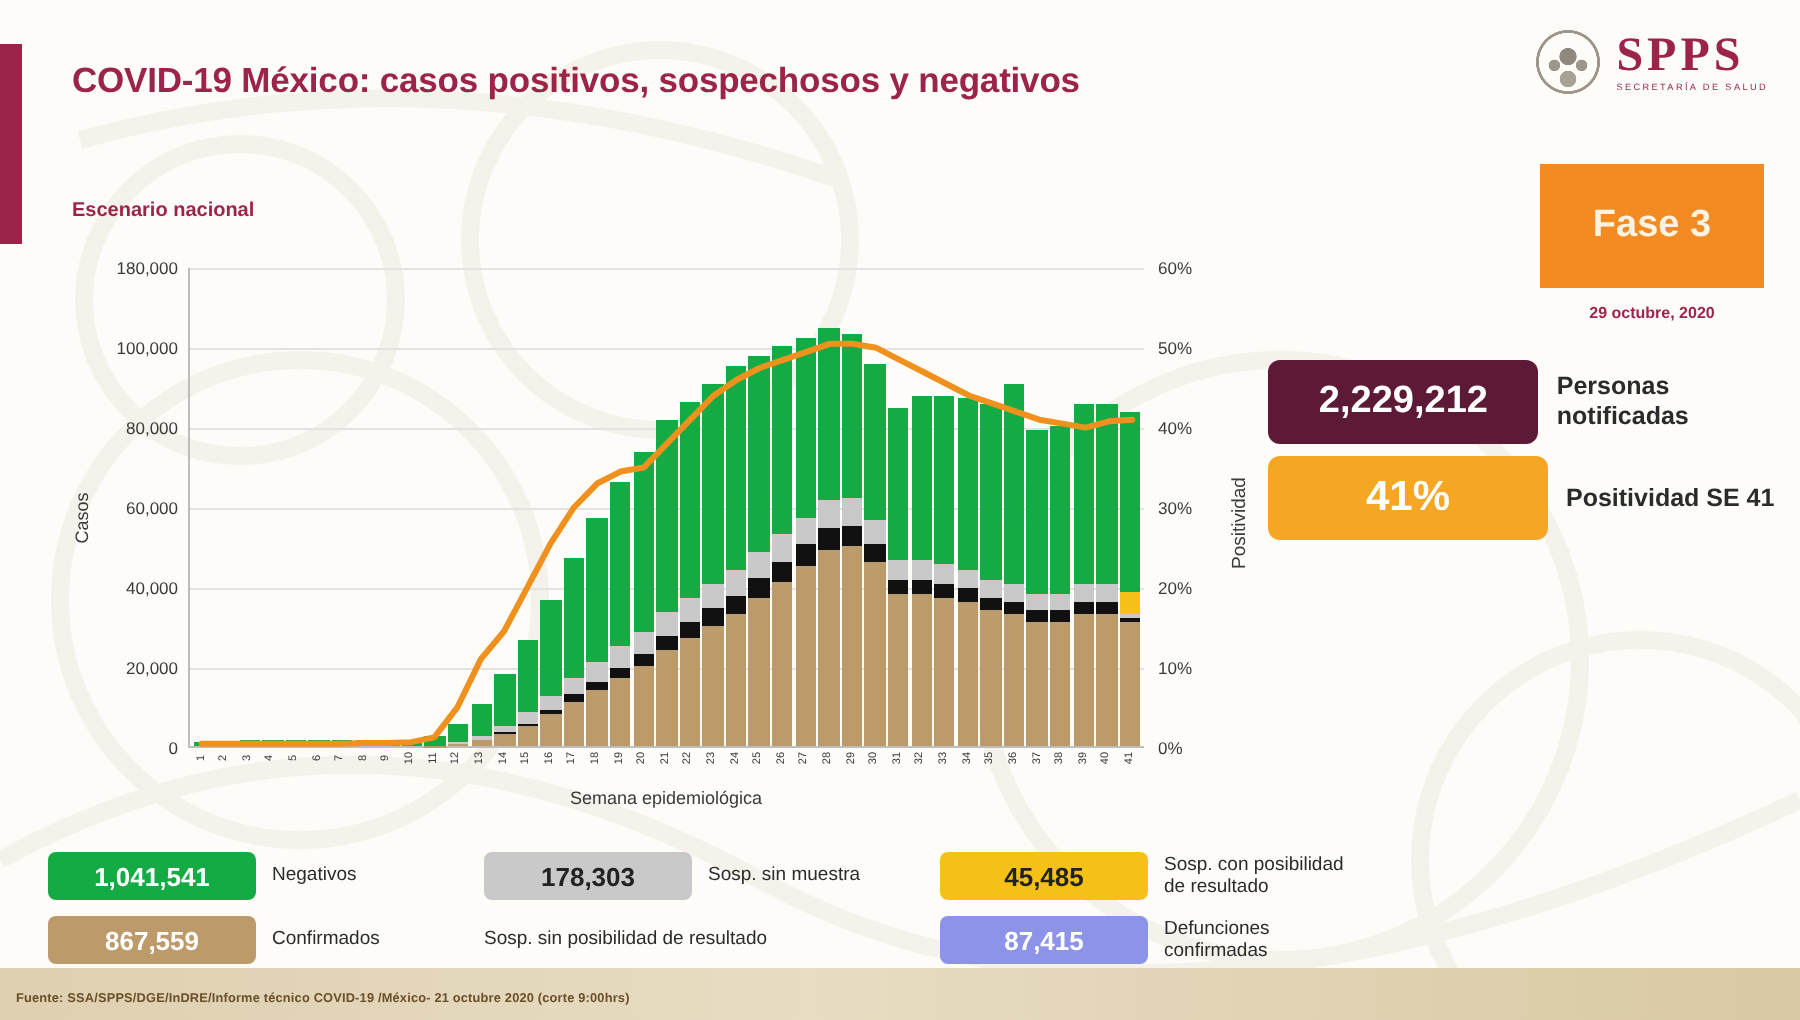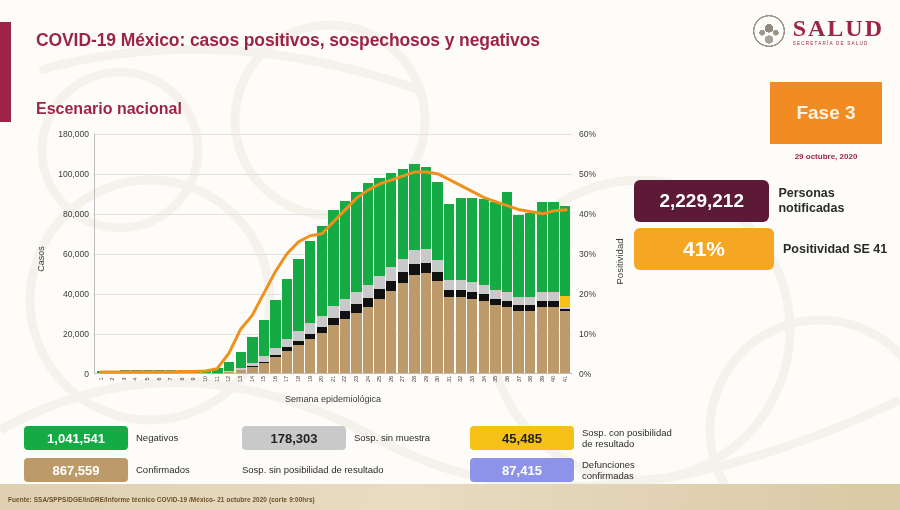--- a/index.html
+++ b/index.html
@@ -43,21 +43,21 @@
     position: absolute;
     left: 36px; top: 30px;
     font-size: 17.5px;
     font-weight: bold;
     color: #9d2449;
     letter-spacing: -0.1px;
   }
   #subtitle {
     position: absolute;
     left: 36px; top: 100px;
-    font-size: 16px;
+    font-size: 10px;
     font-weight: bold;
     color: #9d2449;
   }
 
   
   #logo {
     position: absolute;
     right: 16px; top: 14px;
     display: flex;
     align-items: center;
@@ -294,21 +294,21 @@
   </svg>
 
   <div class="left-bar"></div>
 
   <div id="title">COVID-19 México: casos positivos, sospechosos y negativos</div>
   <div id="subtitle">Escenario nacional</div>
 
   <div id="logo">
     <div class="eagle"></div>
     <div class="wordmark">
-      <div class="salud-text">SALUD</div>
+      <div class="salud-text">SPPS</div>
       <div class="salud-sub">SECRETARÍA DE SALUD</div>
     </div>
   </div>
 
   <div id="fase-box">Fase 3</div>
   <div id="fase-date">29 octubre, 2020</div>
 
   <div class="stat-row" id="stat-notificadas">
     <div class="stat-pill">2,229,212</div>
     <div class="stat-label">Personas notificadas</div>

